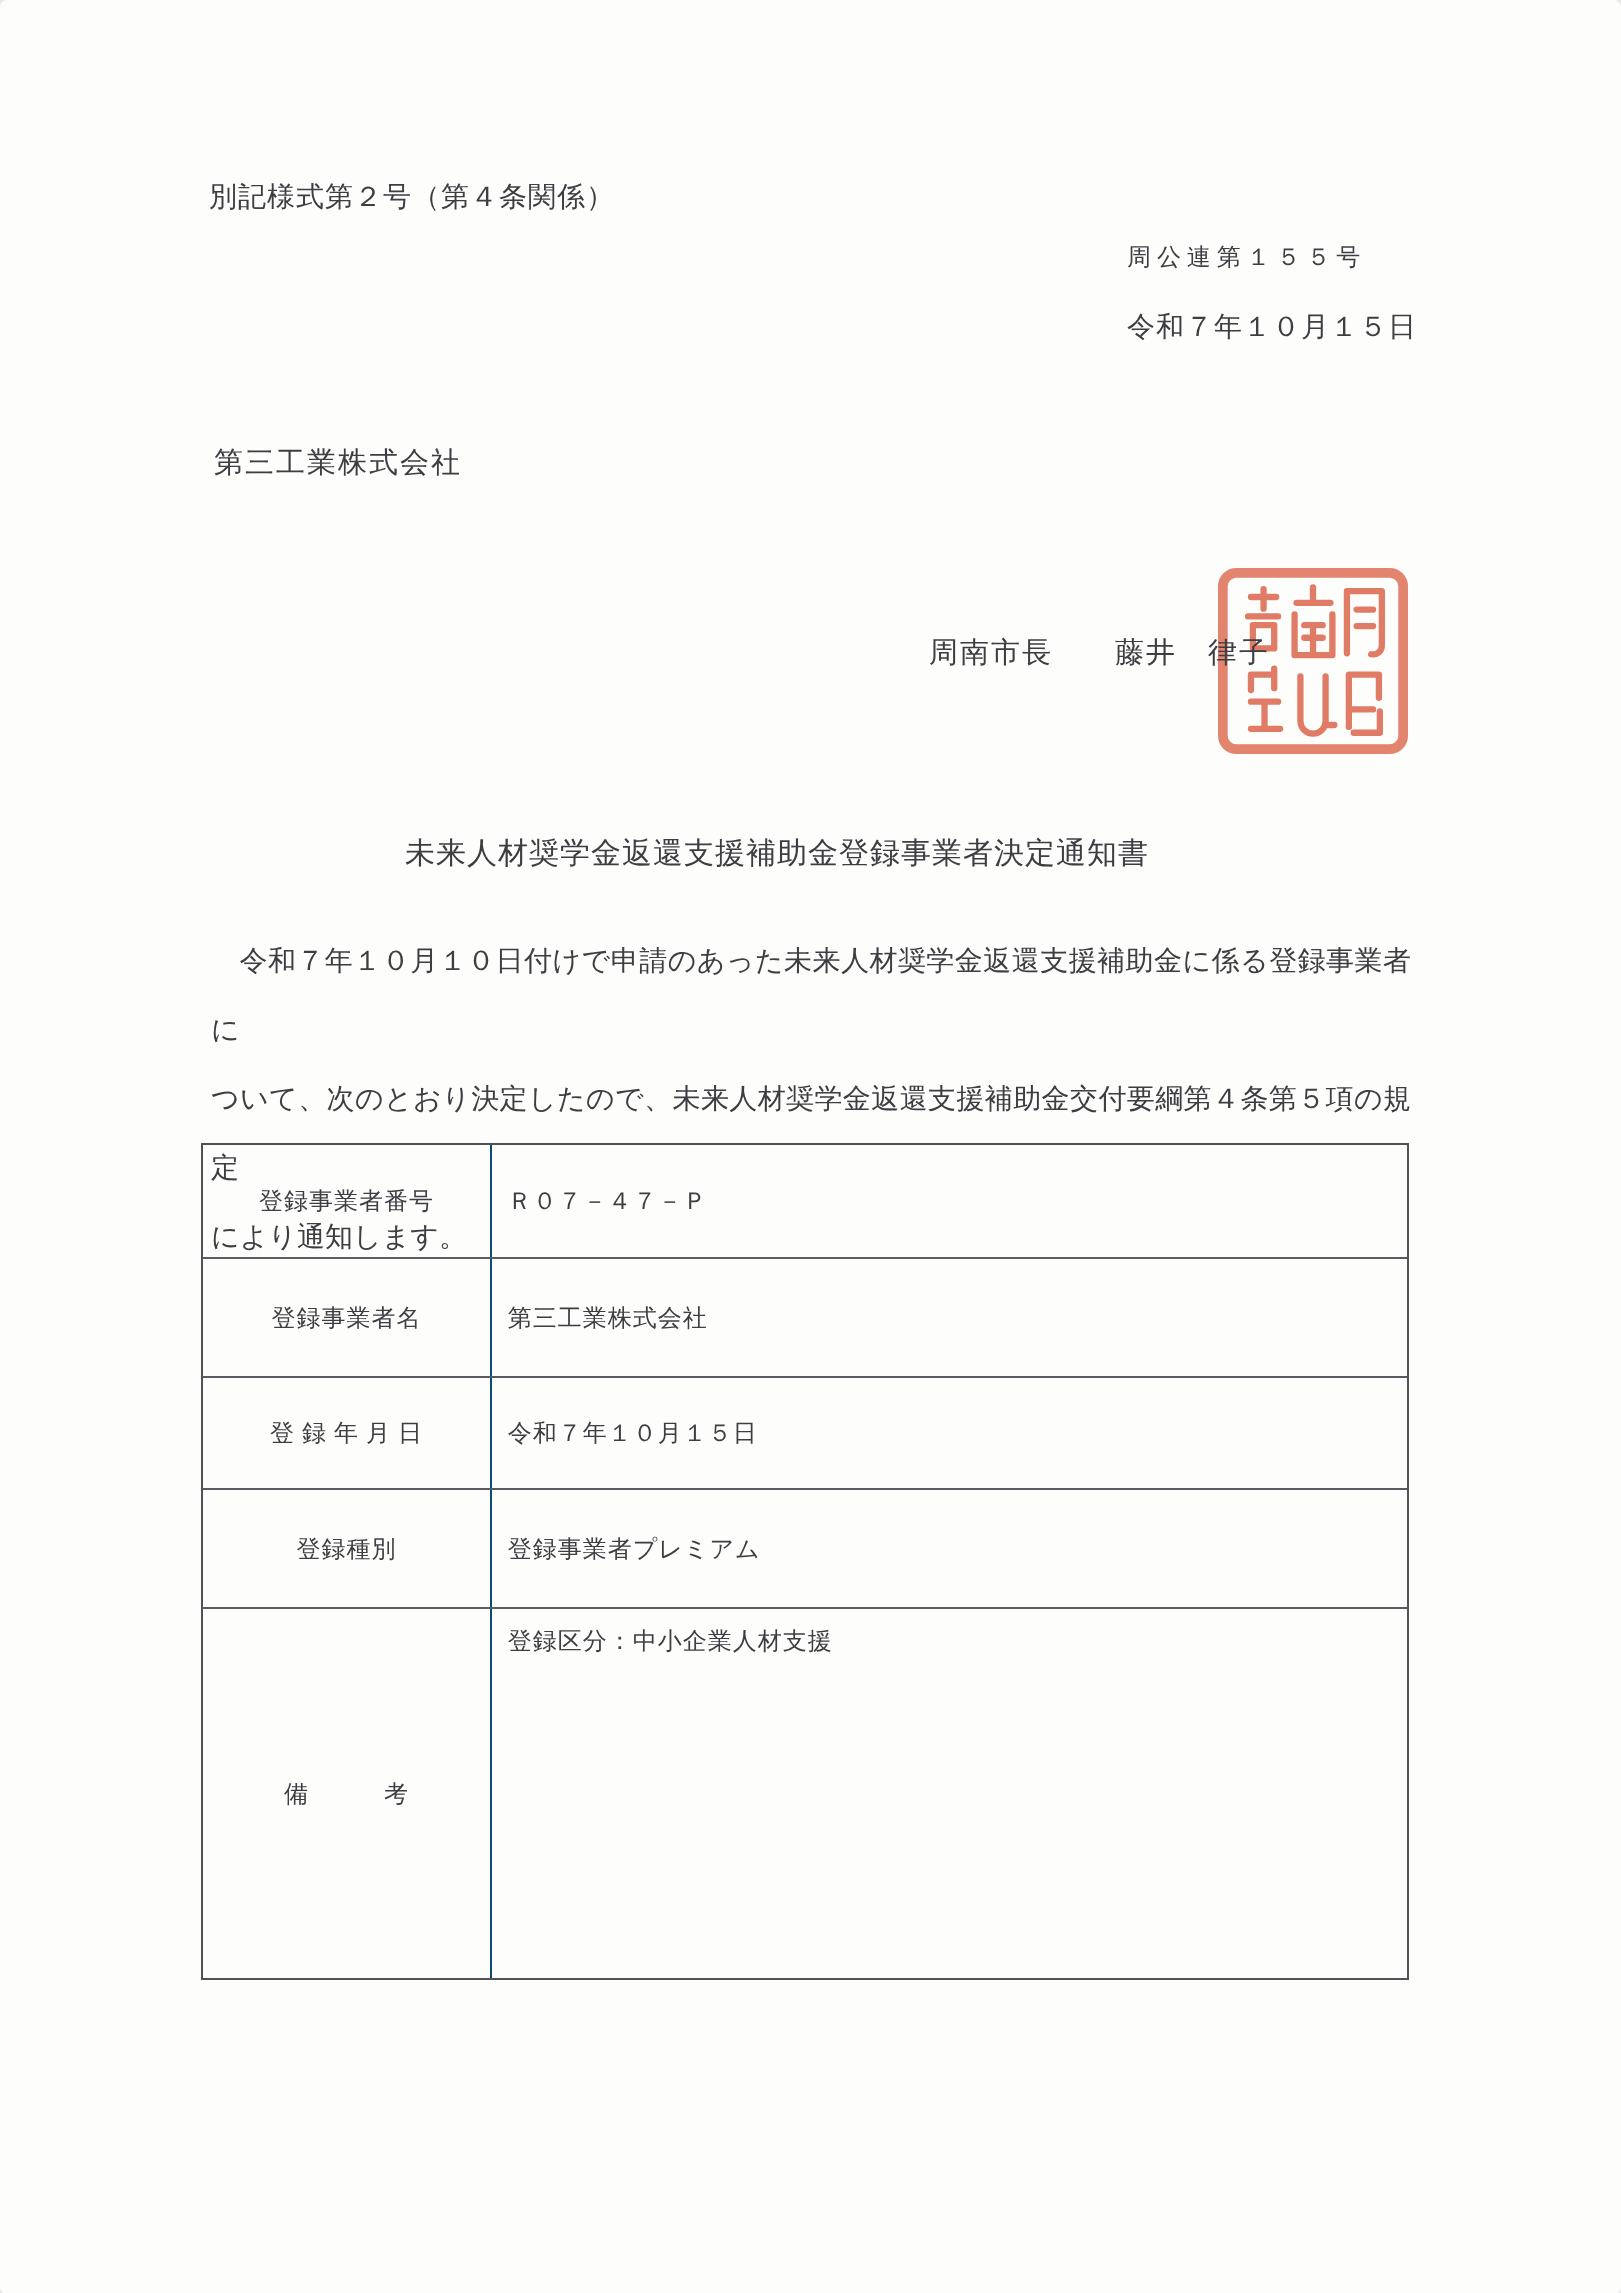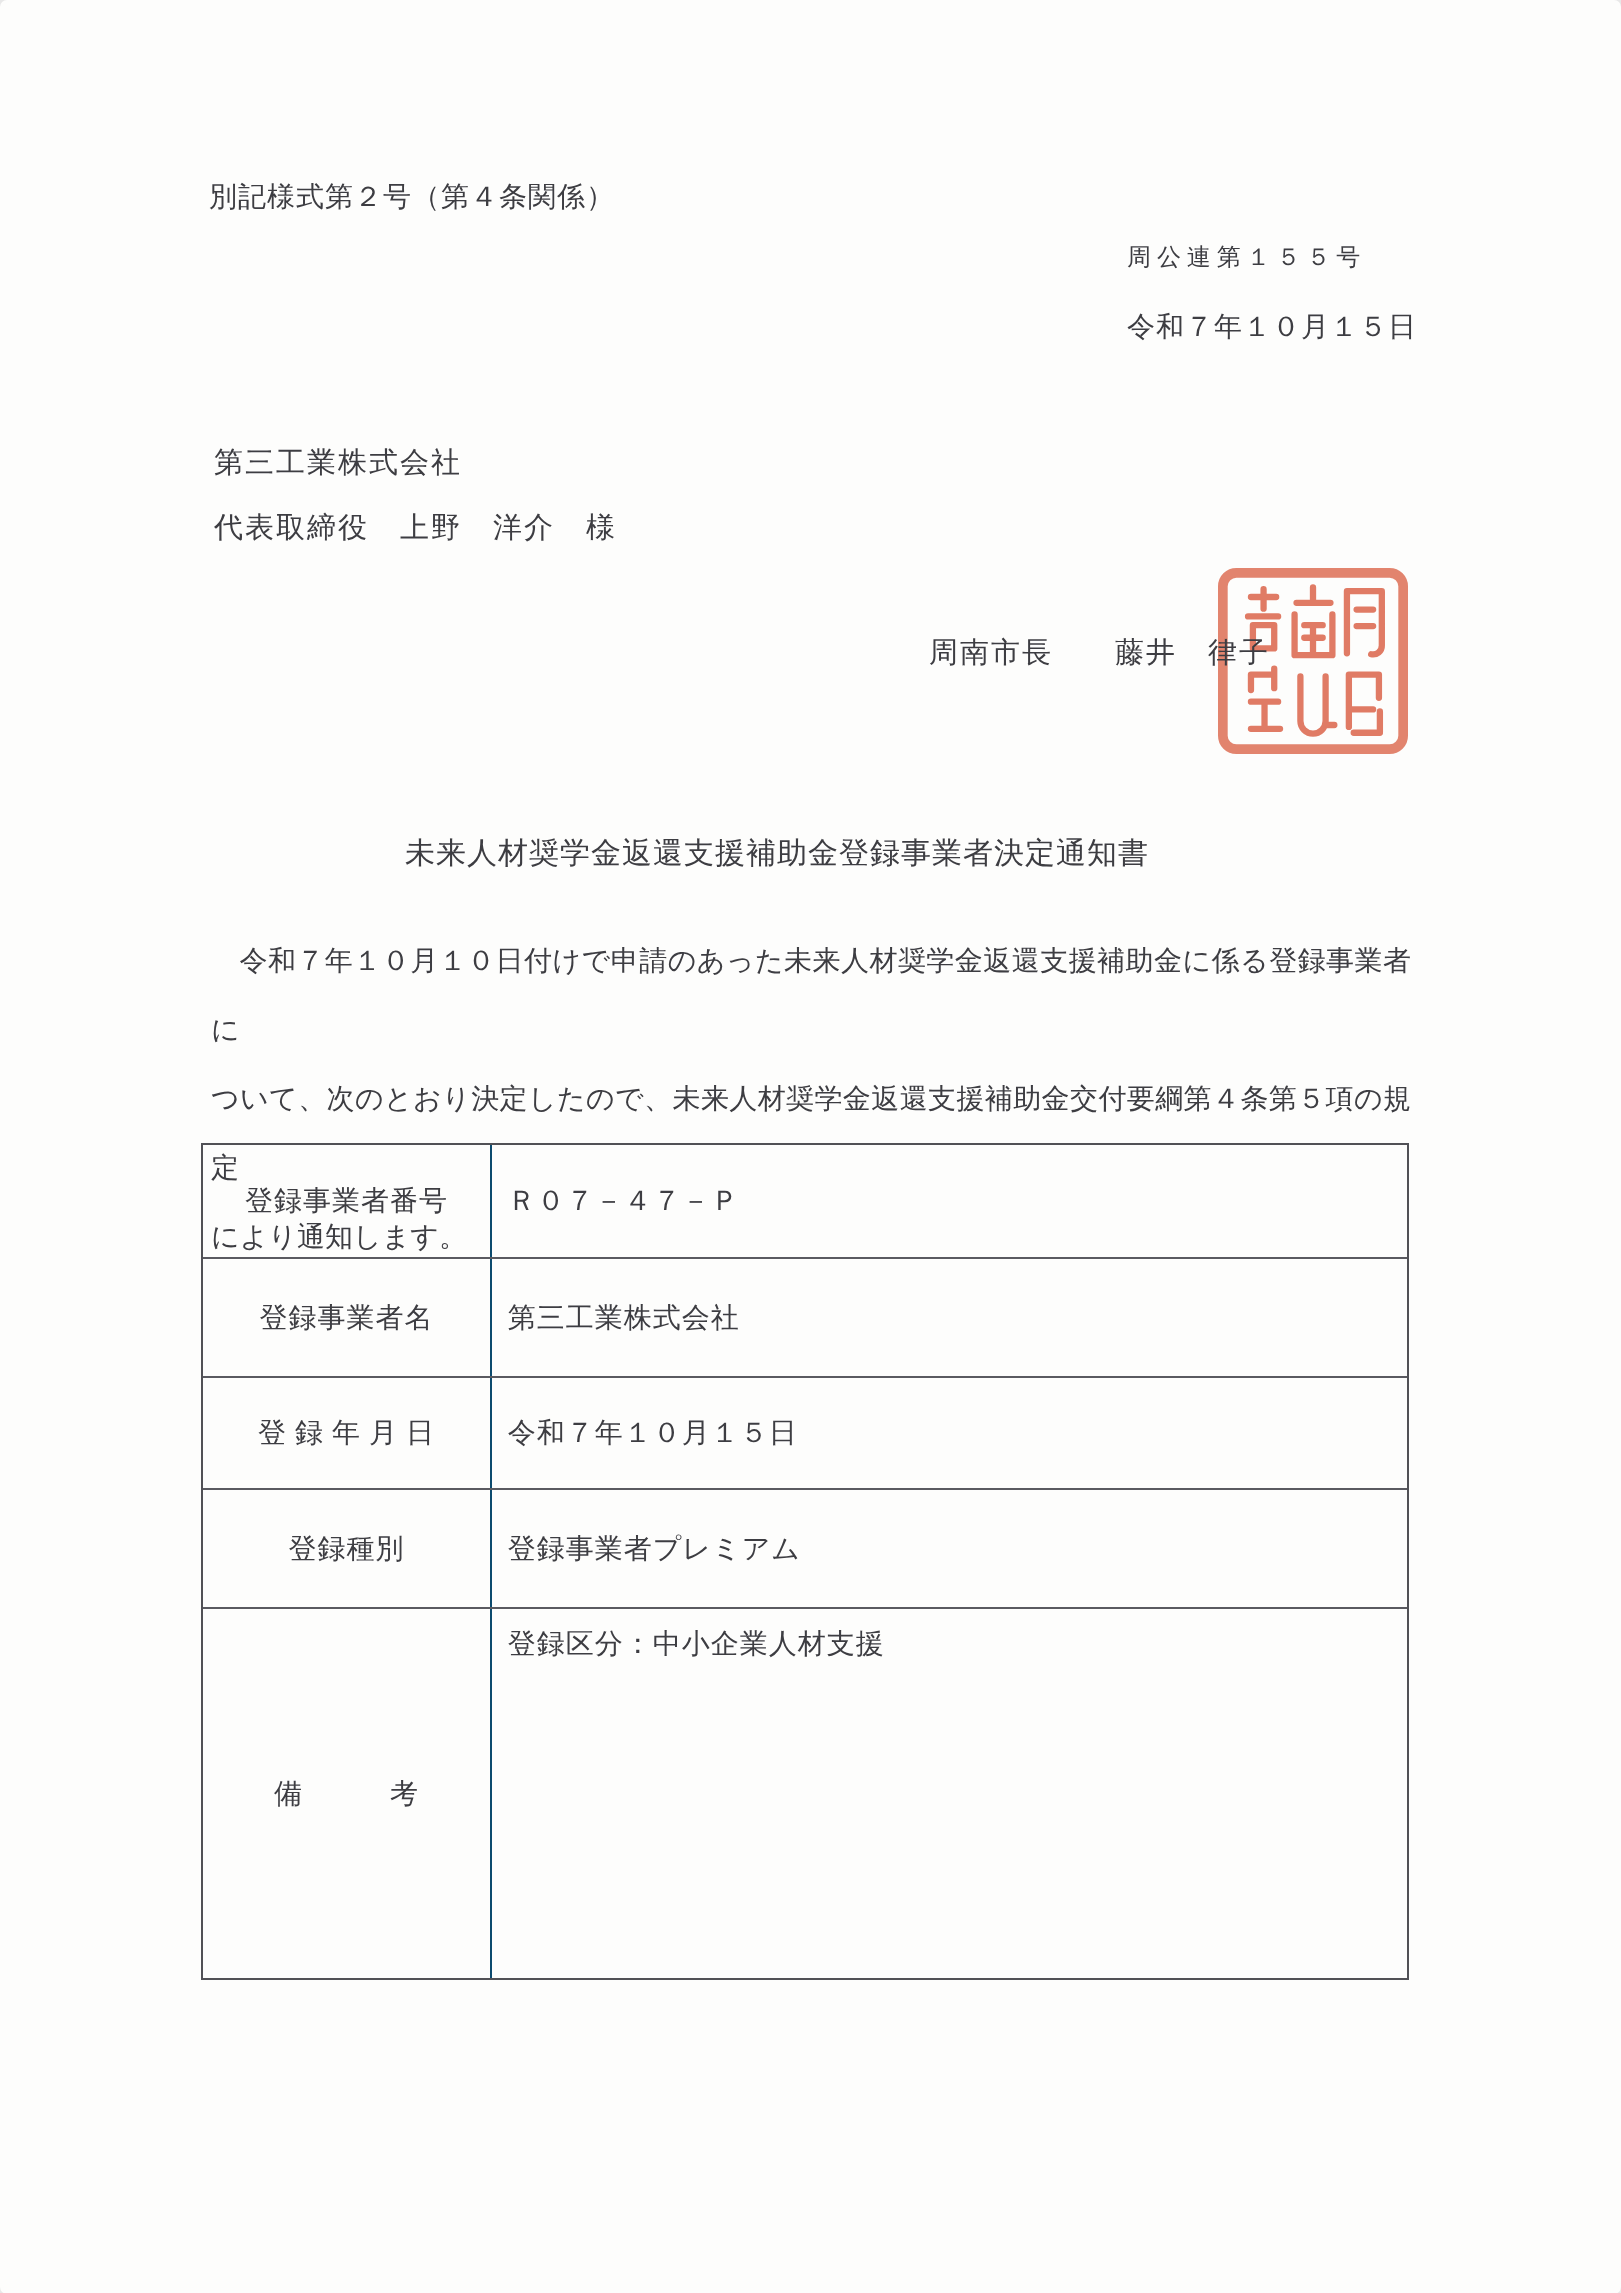--- a/index.html
+++ b/index.html
@@ -28,21 +28,21 @@
   }
   .body-line{white-space:pre;}
   .body-line.fill{text-align:justify;text-align-last:justify;white-space:normal;}
   .decision-table{
     position:absolute;left:201px;top:1143px;
     width:1208px;height:837px;
     border:2.9px solid #515156;
     box-sizing:border-box;
     display:grid;
     grid-template-rows:112px 119px 112px 119px 1fr;
-    font-size:28px;
+    font-size:24px;
   }
   .t-row{display:grid;grid-template-columns:287px 1fr;border-top:2px solid #5a5a60;}
   .t-row:first-child{border-top:none;}
   .t-label{
     display:flex;align-items:center;justify-content:center;
     white-space:pre;letter-spacing:1px;
   }
   .t-value{
     border-left:2px solid #0c4a6e;
     display:flex;align-items:center;
@@ -56,21 +56,20 @@
 <div class="page">
 
   <div class="abs form-number">別記様式第２号（第４条関係）</div>
 
   <div class="abs doc-number">周公連第１５５号</div>
 
   <div class="abs issue-date">令和７年１０月１５日</div>
 
   <div class="abs recipient-company">第三工業株式会社</div>
 
-  <div class="abs recipient-person">代表取締役　上野　洋介　様</div>
 
   <div class="abs mayor-line">周南市長　　藤井　律子</div>
 
   <svg class="seal" viewBox="0 0 200 196" aria-hidden="true">
     <g stroke="#dd6e55" fill="none">
       <rect x="7" y="7" width="186" height="182" rx="14" stroke-width="10" opacity="0.85"></rect>
       <g stroke-width="6.5" stroke-linecap="round" stroke-linejoin="round" opacity="0.9">
 
         <path d="M36 32 h26 M49 24 v20 M33 52 h31 M38 61 h22 v24 h-22 z"></path>
         <path d="M36 112 h24 M36 112 v16 M60 106 v20 M36 140 h28 M50 140 v28 M36 168 h30"></path>

